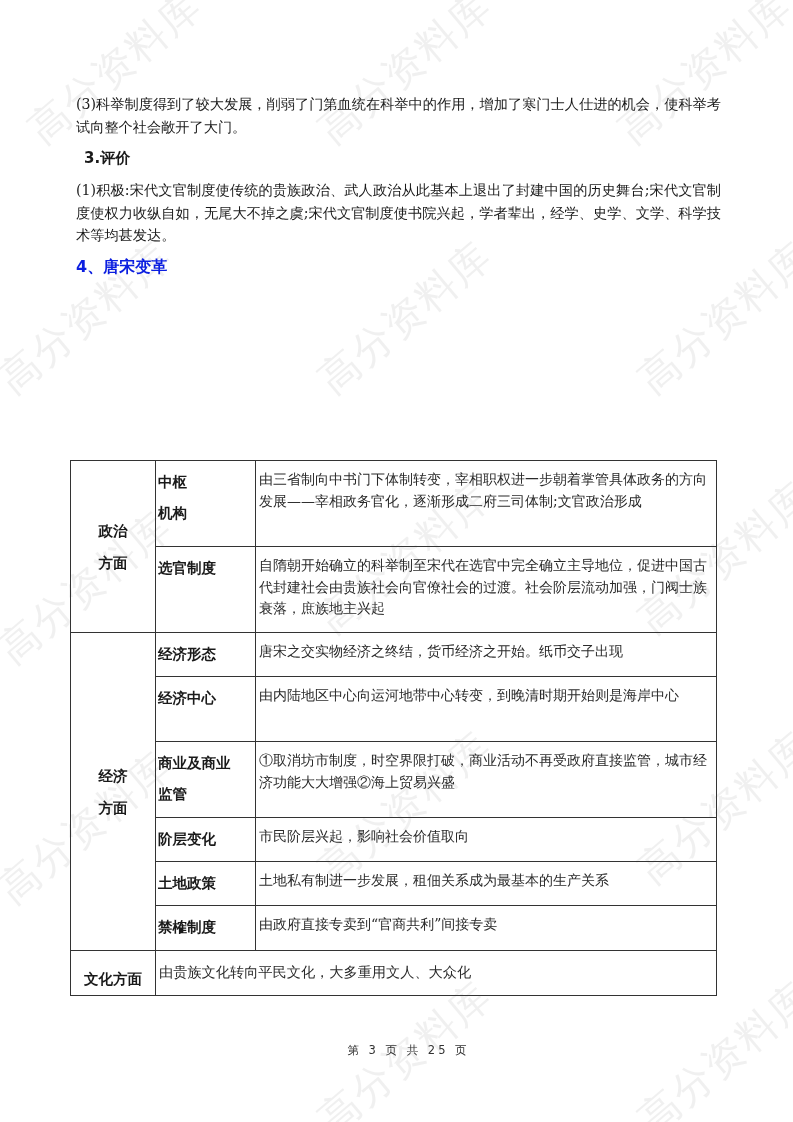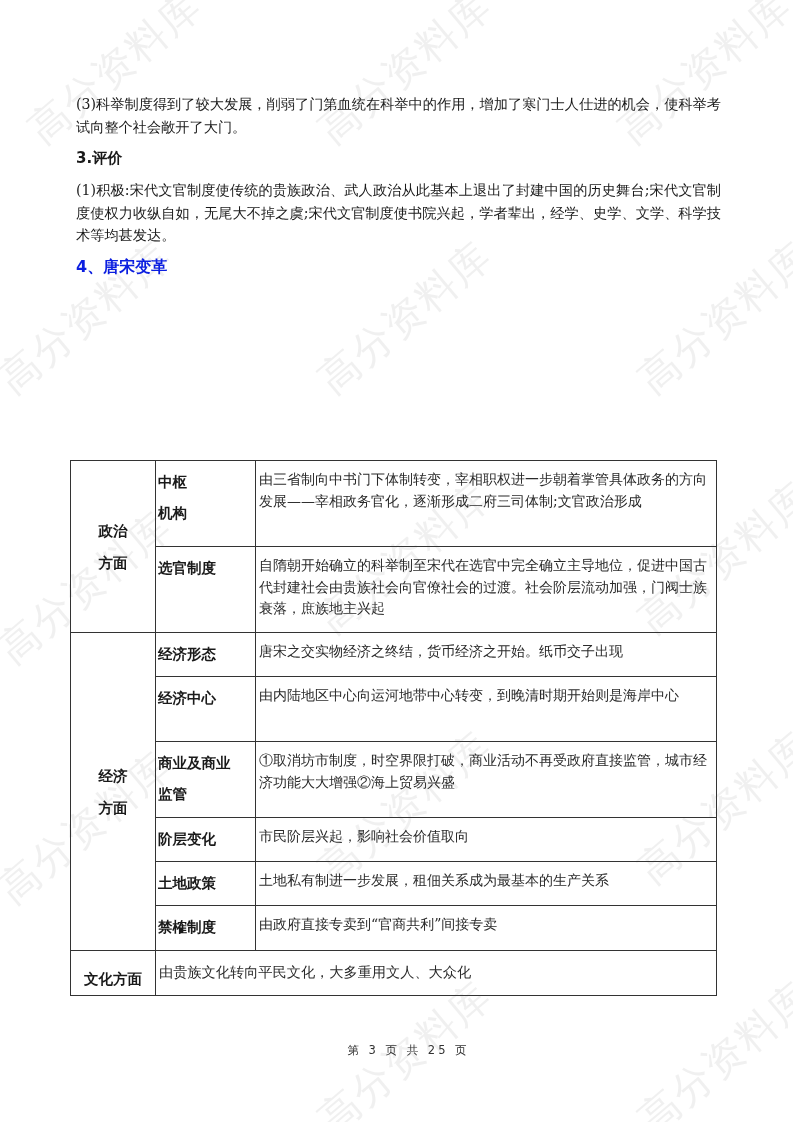--- a/index.html
+++ b/index.html
@@ -10,21 +10,21 @@
   }
   .wm {
     position: absolute; font-family: "DejaVu Sans", sans-serif;
     font-size: 40px; color: rgba(200,200,200,0.28);
     transform: rotate(-40deg); white-space: nowrap; letter-spacing: 2px;
     pointer-events: none; z-index: 0;
   }
   .content { position: absolute; left: 76px; top: 93px; width: 645px; z-index: 1; }
   .para { font-size: 14.2px; line-height: 22.5px; margin: 0 0 9px 0; text-align: justify; }
   .para b.lbl { font-family: "DejaVu Sans", sans-serif; font-weight: bold; }
-  .h3 { font-family: "DejaVu Sans", sans-serif; font-weight: bold; font-size: 15px; margin: 0 0 10px 0; line-height: 22px; }
+  .h3 { font-family: "DejaVu Sans", sans-serif; font-weight: bold; font-size: 15px; margin: 0 0 10px 8px; line-height: 22px; }
   .h-blue { font-family: "DejaVu Sans", sans-serif; font-weight: bold; font-size: 16px; color: #0b1ee0; margin: 4px 0 0 0; line-height: 22px; }
   table.tb {
     position: absolute; left: 70px; top: 460px; width: 647px;
     border-collapse: collapse; z-index: 1; table-layout: fixed;
   }
   table.tb td { border: 1.4px solid #333; vertical-align: top; padding: 0; }
   .c1 { width: 84px; text-align: center; vertical-align: middle !important;
         font-family: "DejaVu Sans", sans-serif; font-weight: bold; font-size: 14.5px; line-height: 32px; margin-left: 16px; }
   .c2 { width: 99px; font-family: Liberation Sans, sans-serif; font-weight: bold; font-size: 14.5px;
         line-height: 31px; padding: 6px 2px 0 2px !important; }

